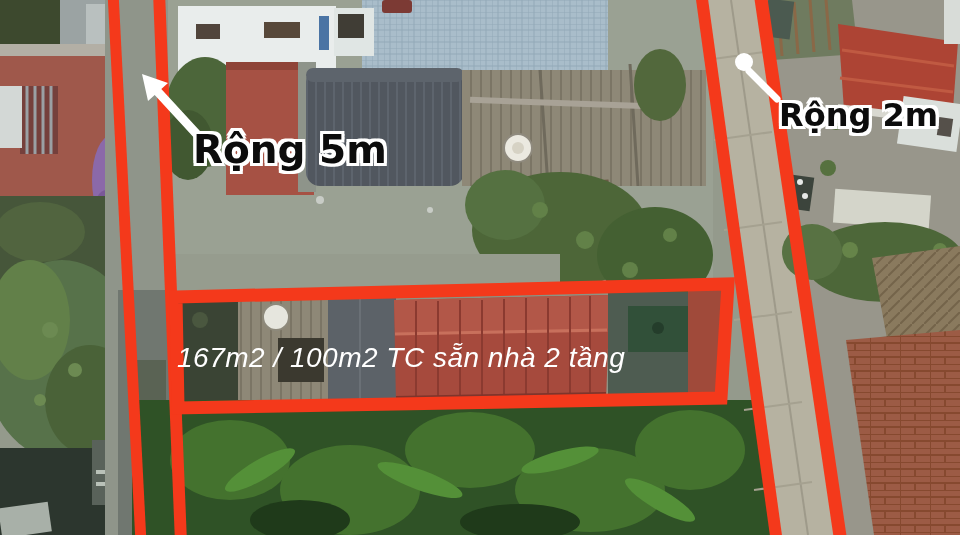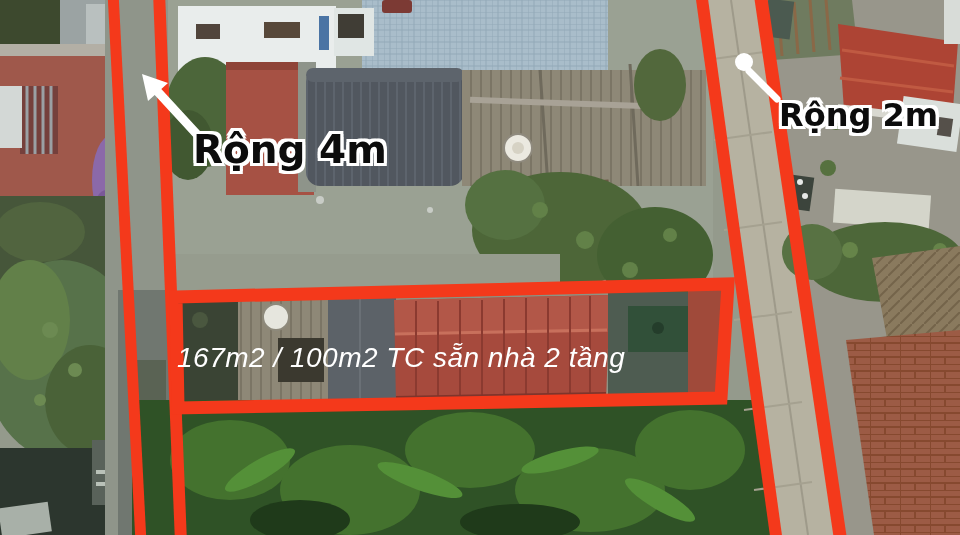--- a/index.html
+++ b/index.html
@@ -210,16 +210,16 @@
     <polygon class="red-line" points="176,297 728,284 721,398 178,408" stroke-width="13" stroke-linejoin="miter"></polygon>
     <line class="red-line" x1="701" y1="-8" x2="777" y2="543" stroke-width="12"></line>
     <line class="red-line" x1="760" y1="-8" x2="841" y2="543" stroke-width="13"></line>
     <polygon class="white-shape" points="142,74 168,83 161.3,89 207.3,139 200.7,145 154.7,95 148,101"></polygon>
     <g>
       <line class="white-stroke" x1="749" y1="71" x2="777" y2="99" stroke-width="7" stroke-linecap="round"></line>
       <circle class="white-shape" cx="744" cy="62" r="9"></circle>
     </g>
   </svg>
 
-  <div class="label label-4m">Rộng 4m</div>
+  <div class="label label-4m">Rộng 5m</div>
   <div class="label label-6m">Rộng 2m</div>
   <div class="area-label">167m2 / 100m2 TC sẵn nhà 2 tầng</div>
 </div>
 
 </body></html>

